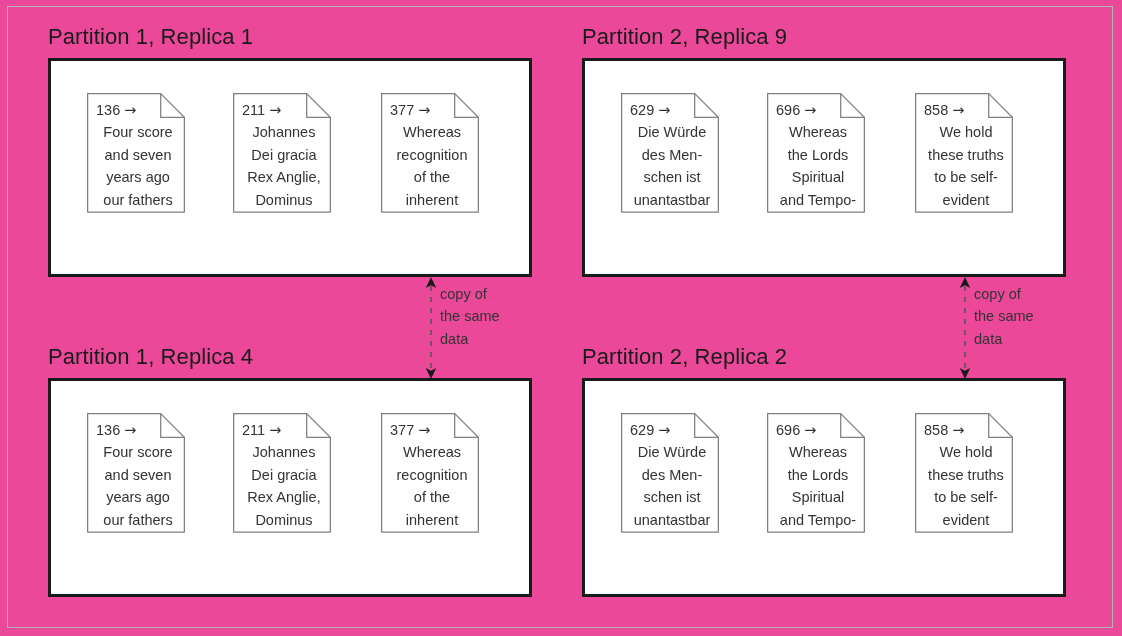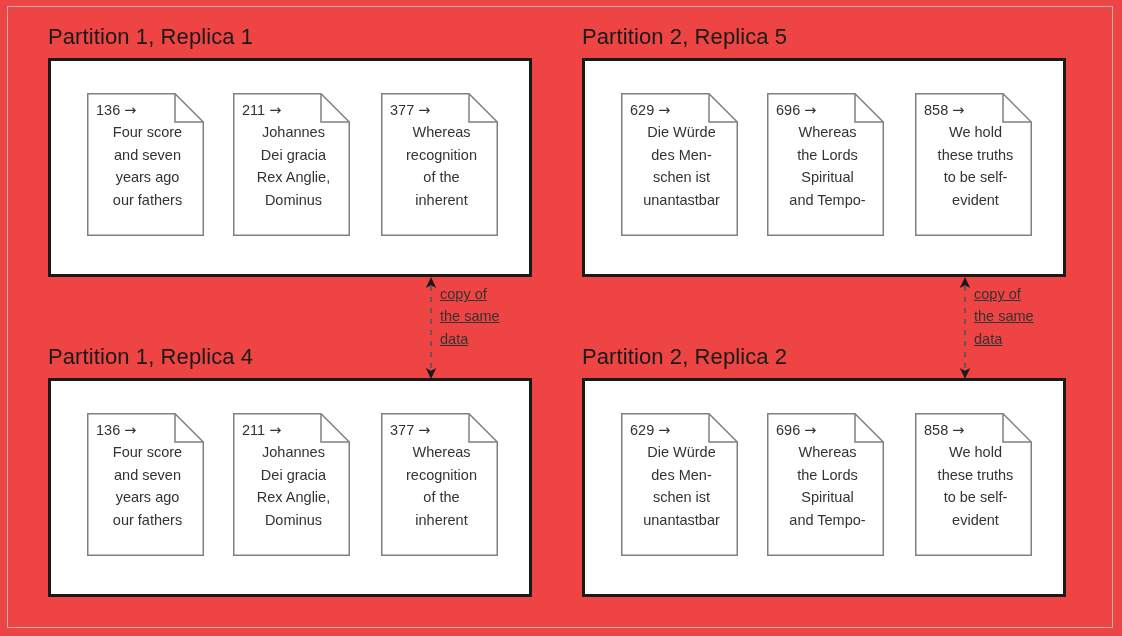--- a/index.html
+++ b/index.html
@@ -8,21 +8,21 @@
     background: #ffffff;
   }
   body {
     font-family: "Liberation Sans", "DejaVu Sans", sans-serif;
   }
 
   #figure {
     position: relative;
     width: 1122px;
     height: 636px;
-    background: #ef4444;
+    background: #ec4899;
     box-sizing: border-box;
     overflow: hidden;
   }
 
   
   .outer-frame {
     position: absolute;
     left: 7px;
     top: 6px;
     width: 1106px;
@@ -64,21 +64,21 @@
     position: absolute;
     left: 0px;
     top: 34px;
     width: 484px;
     height: 219px;
   }
 
   .doc-card {
     position: absolute;
     top: 35px;
-    width: 117px;
+    width: 98px;
     height: 143px;
     box-sizing: border-box;
     padding-left: 20px;
   }
 
   .doc-card .doc-shape {
     position: absolute;
     inset: 0;
     display: block;
   }
@@ -124,21 +124,21 @@
   }
   .copy-connector .conn-label {
     position: absolute;
     left: 18px;
     top: 7px;
     font-size: 14.5px;
     line-height: 22.4px;
     color: #333333;
     white-space: nowrap;
   }
-  .copy-connector .conn-label span { display: block; text-decoration: underline; }
+  .copy-connector .conn-label span { display: block; }
 </style>
 </head>
 <body>
 
 <div id="figure">
 
   <div class="outer-frame"></div>
 
   <div class="quadrant" style="left:48px; top:24px;">
     <div class="quadrant-title">Partition 1, Replica 1</div>
@@ -190,21 +190,21 @@
             <span>of the</span>
             <span>inherent</span>
           </span>
         </div>
       </div>
 
     </div>
   </div>
 
   <div class="quadrant" style="left:582px; top:24px;">
-    <div class="quadrant-title">Partition 2, Replica 5</div>
+    <div class="quadrant-title">Partition 2, Replica 9</div>
     <div class="replica-box"></div>
     <div class="doc-row">
 
       <div class="doc-card" style="left:39px;">
         <svg class="doc-shape" viewBox="0 0 117 143" preserveAspectRatio="none">
           <path d="M0.75,0.75 H88 L116.25,29 V142.25 H0.75 Z" fill="#ffffff" stroke="#808080" stroke-width="1.5"></path>
           <path d="M88,0.75 V29 H116.25" fill="none" stroke="#808080" stroke-width="1.5"></path>
         </svg>
         <div class="doc-text">
           <span class="doc-key"><b style="font-weight:normal">629</b><i class="arrow" style="font-style:normal">→</i></span>

